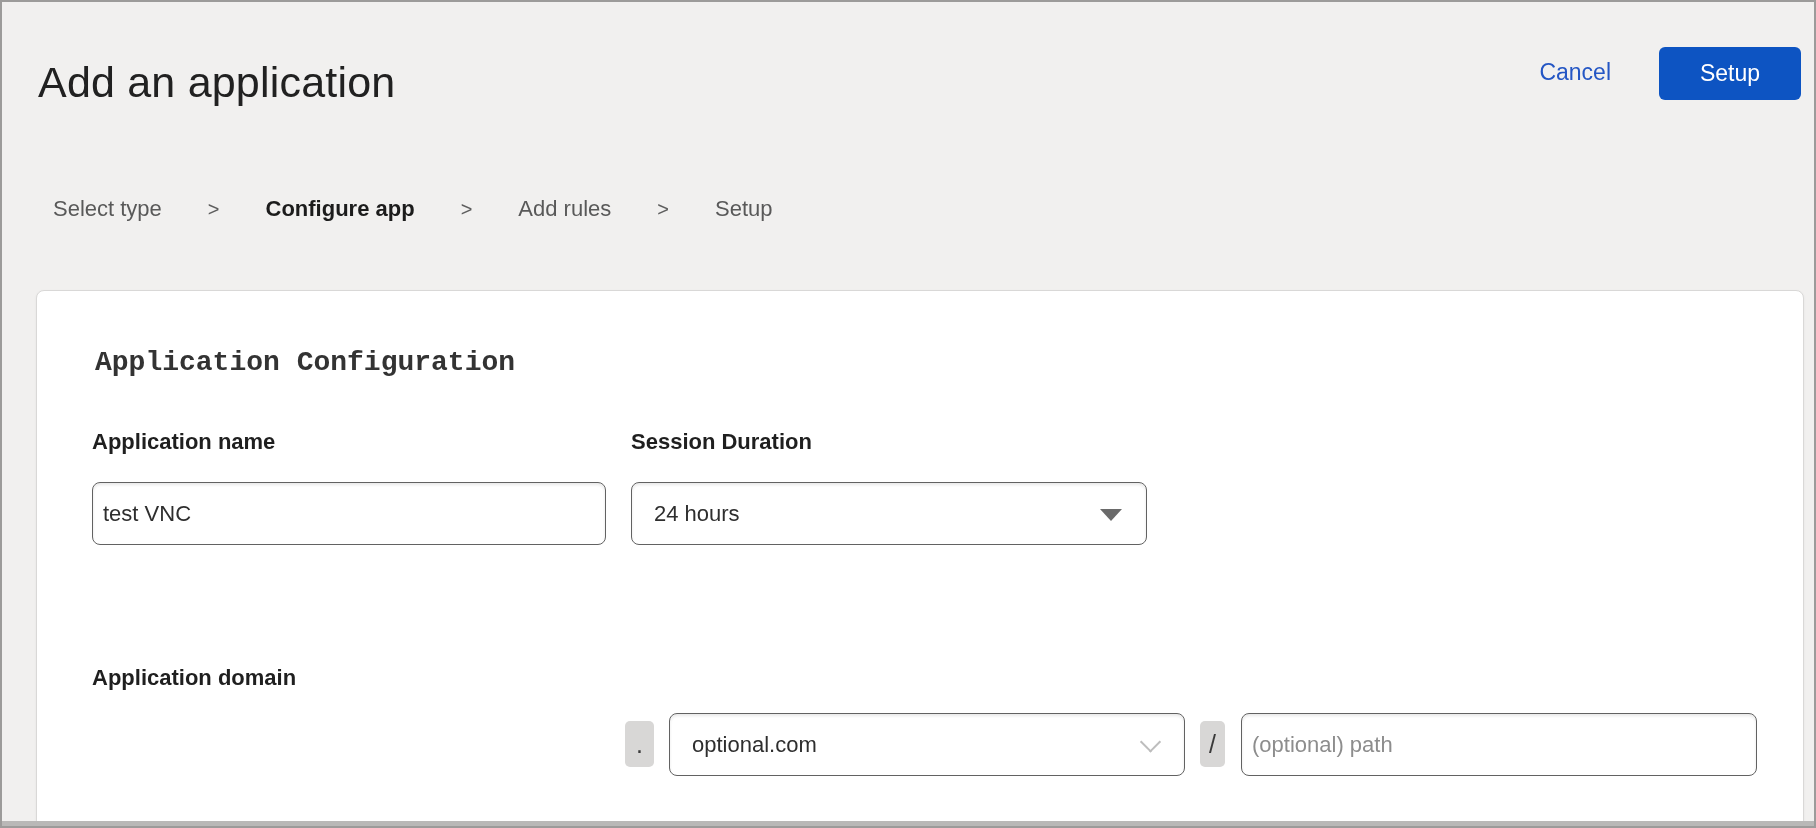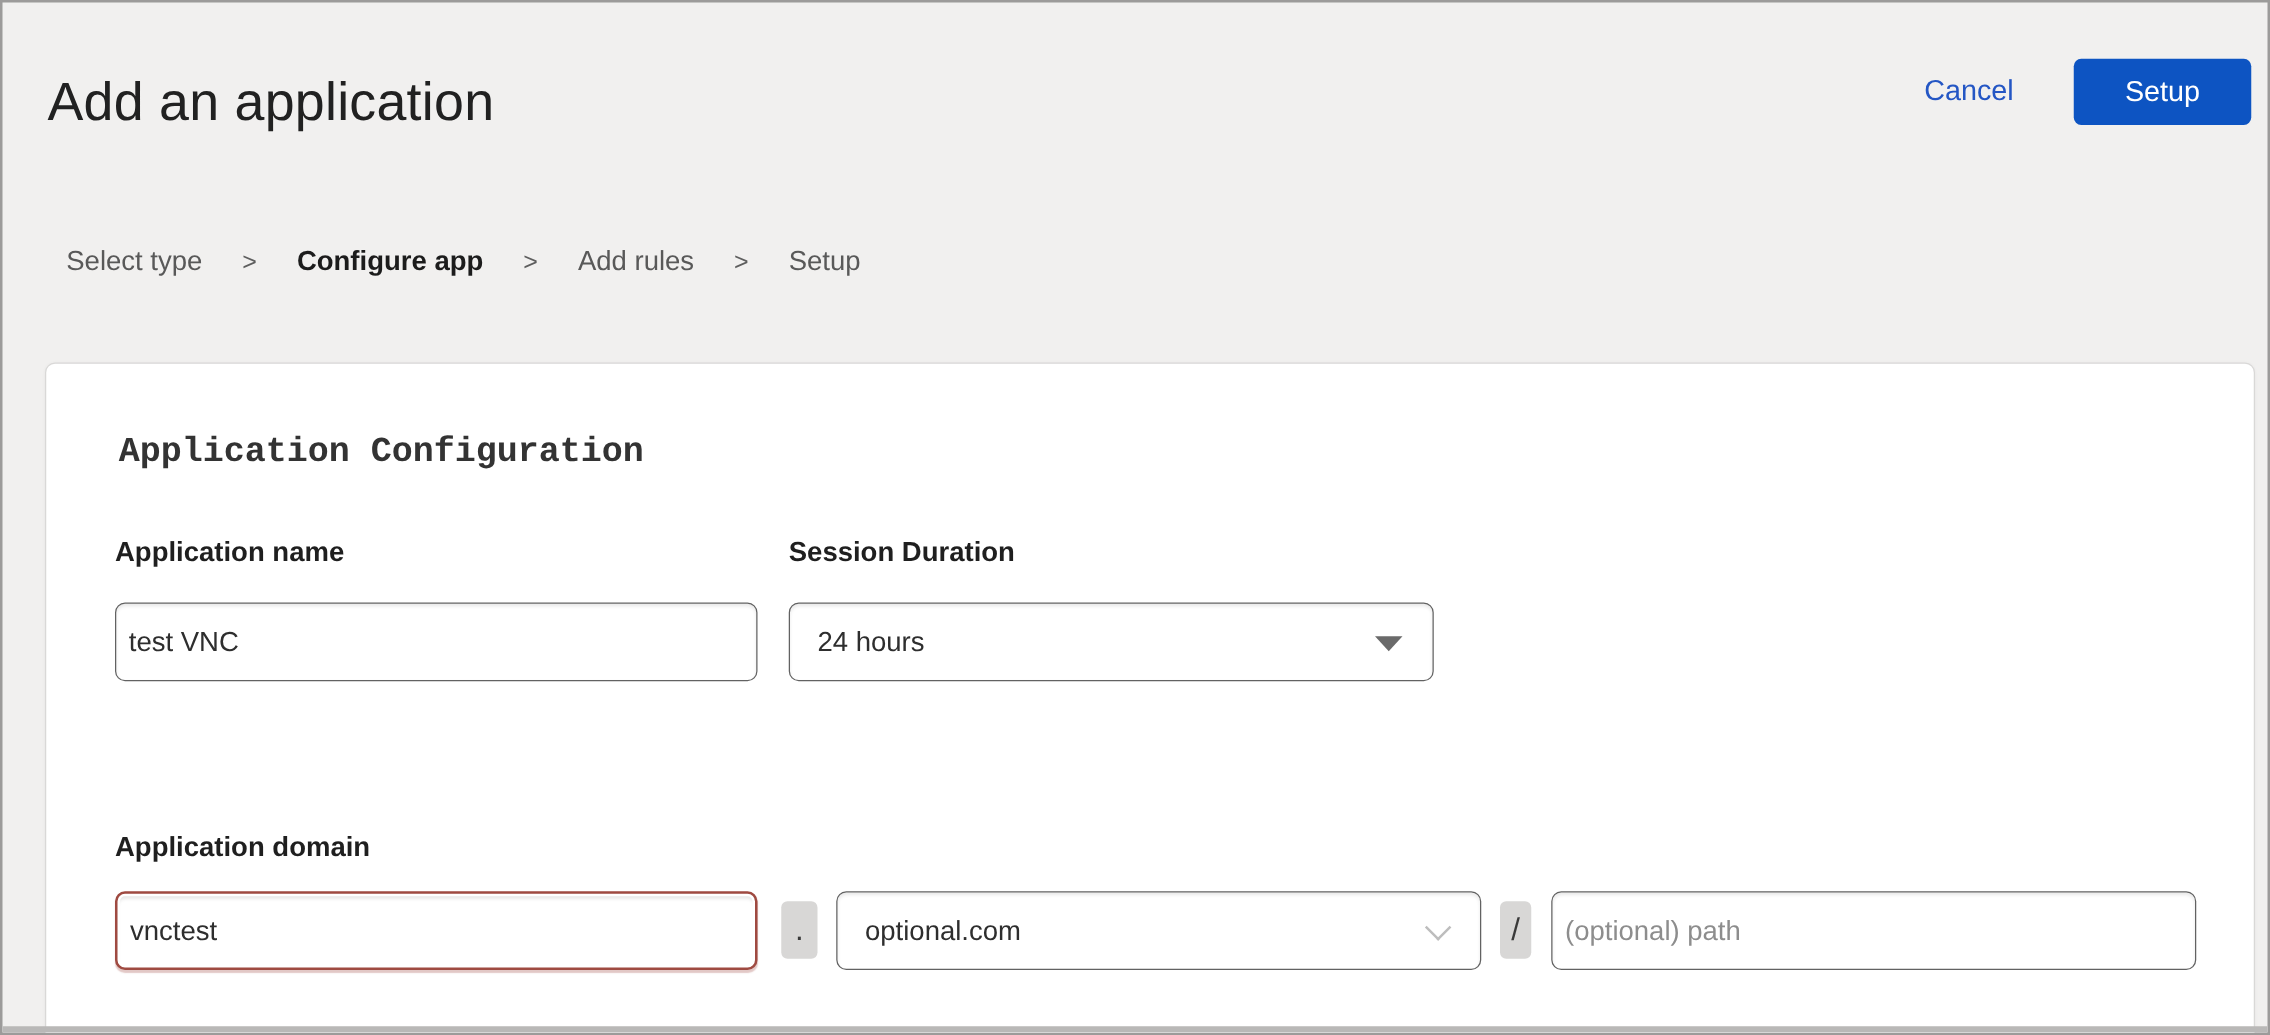--- a/index.html
+++ b/index.html
@@ -33,21 +33,21 @@
     background:#0d54c2; color:#ffffff;
     border:none; border-radius:6px;
     font-size:23px; font-family:"Liberation Sans", sans-serif;
     cursor:pointer;
     display:flex; align-items:center; justify-content:center;
   }
 
   
   .breadcrumb {
     position:absolute; left:51px; top:194px;
-    display:flex; align-items:flex-end; gap:32px;
+    display:flex; align-items:center; gap:46px;
     font-size:22px; color:#595959;
   }
   .crumb { color:#595959; cursor:pointer; }
   .crumb.active { color:#1c1c1c; font-weight:700; }
   .crumb-sep { color:#5e5e5e; font-size:20px; }
 
   
   .card {
     position:absolute; left:34px; top:288px; width:1768px; height:620px;
     background:#ffffff;
@@ -151,21 +151,20 @@
     <input class="text-input input-app-name" type="text" value="test VNC" style="">
 
     <label class="field-label label-session">Session Duration</label>
     <div class="select-box select-session">
       <span>24 hours</span>
       <span class="caret-triangle"></span>
     </div>
 
     <label class="field-label label-app-domain">Application domain</label>
 
-    <input class="text-input input-subdomain" type="text" value="vnctest" style="">
 
     <span class="sep-box sep-dot">.</span>
 
     <div class="select-box select-domain">
       <span>optional.com</span>
       <span class="chevron"></span>
     </div>
 
     <span class="sep-box sep-slash">/</span>
 

